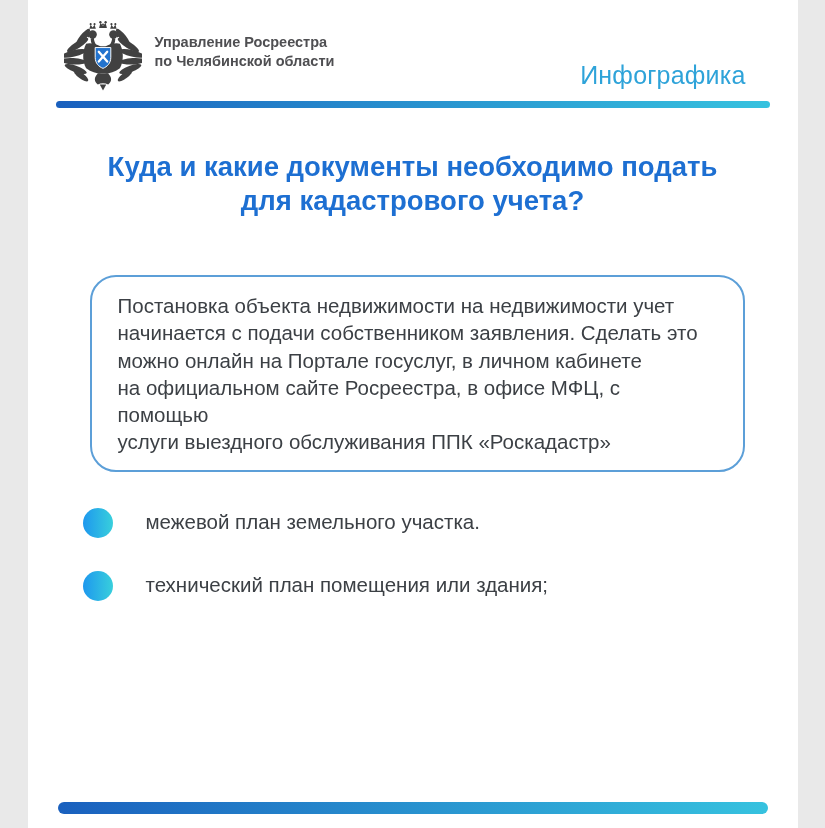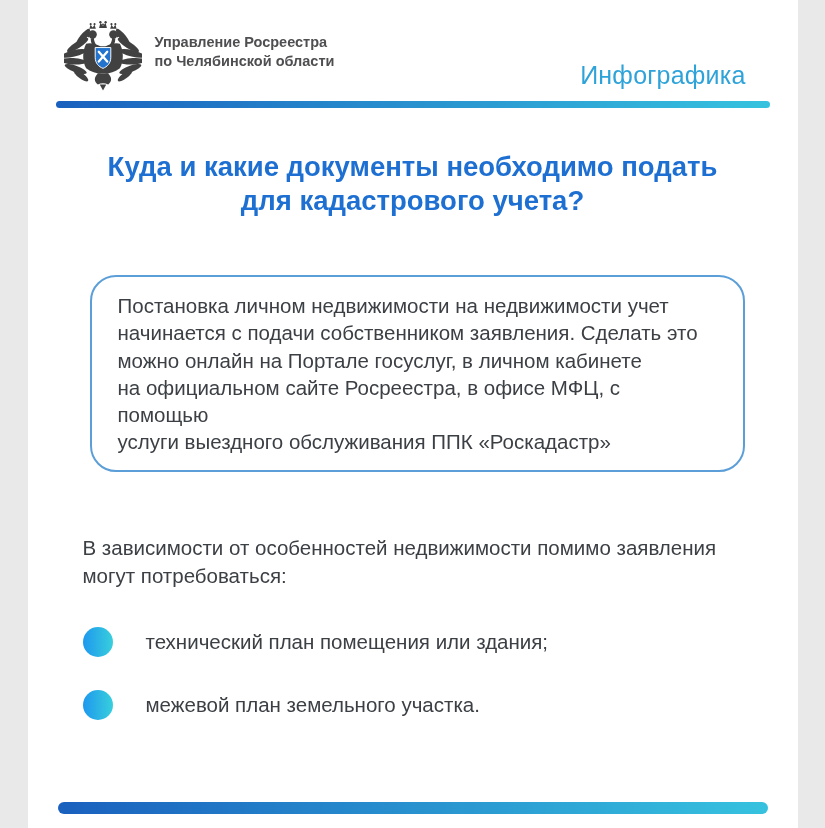--- a/index.html
+++ b/index.html
@@ -138,35 +138,33 @@
 по Челябинской области</div>
     </div>
     <div class="badge">Инфографика</div>
   </div>
 
   <div class="bar bar-top"></div>
 
   <h1 class="title">Куда и какие документы необходимо подать
 для кадастрового учета?</h1>
 
-  <div class="info-box"><span class="bold">Постановка</span><span> личном недвижимости </span><span class="bold">на недвижимости учет</span><span>
+  <div class="info-box"><span class="bold">Постановка</span><span> объекта недвижимости </span><span class="bold">на недвижимости учет</span><span>
 начинается с подачи собственником заявления. </span><span class="bold">Сделать это
 можно</span><span> онлайн на Портале госуслуг, в личном кабинете
 на официальном сайте Росреестра, в офисе МФЦ, с помощью
 услуги выездного обслуживания ППК «Роскадастр»</span></div>
 
-  <p class="intro"><span class="bold">В зависимости от особенностей недвижимости</span><span> помимо заявления
-могут потребоваться:</span></p>
 
   <div class="req-list">
     <div class="req-item">
       <span class="bullet"></span>
-      <span class="req-text"><span class="bold">технический план</span><span> помещения или здания;</span></span>
+      <span class="req-text"><span class="bold">межевой план</span><span> земельного участка.</span></span>
     </div>
     <div class="req-item">
       <span class="bullet"></span>
-      <span class="req-text"><span class="bold">межевой план</span><span> земельного участка.</span></span>
+      <span class="req-text"><span class="bold">технический план</span><span> помещения или здания;</span></span>
     </div>
   </div>
 
   <div class="bar-bottom"></div>
 
 </div>
 
 </body></html>

